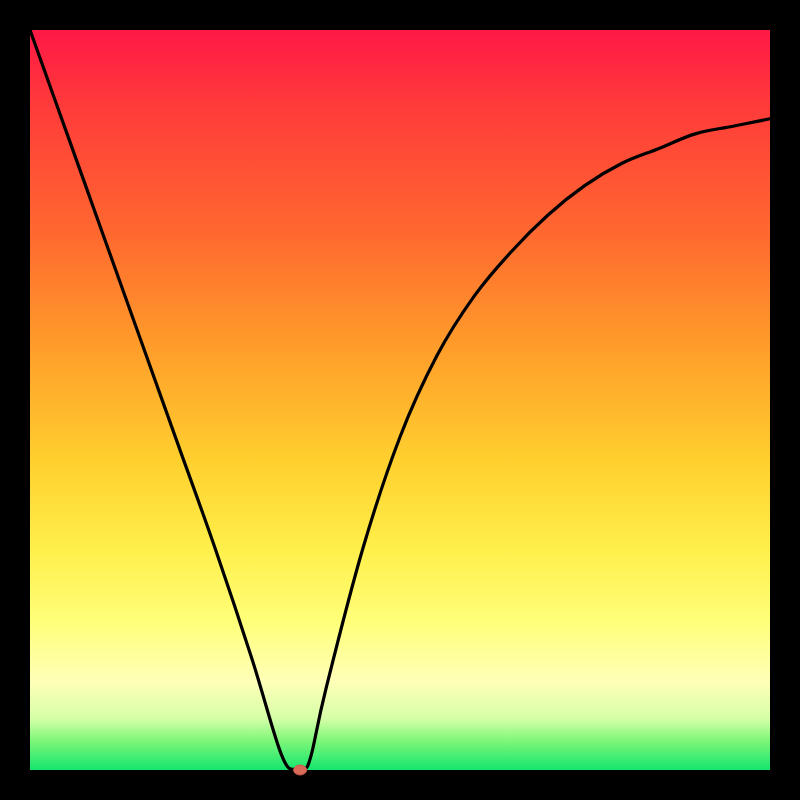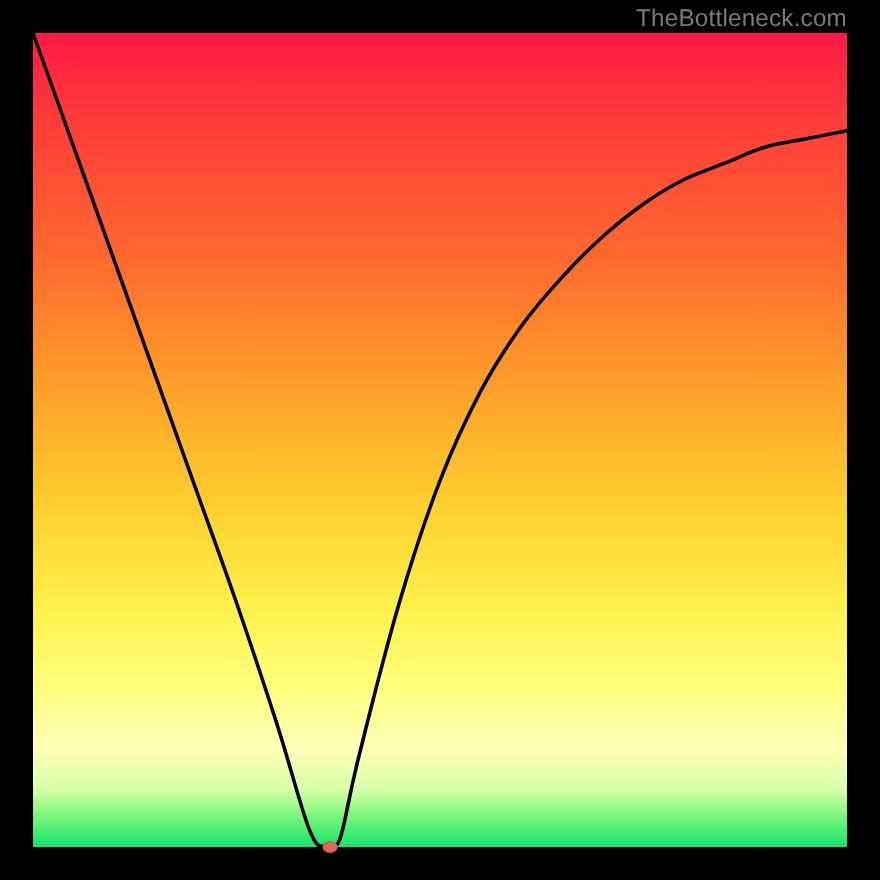--- a/index.html
+++ b/index.html
@@ -54,21 +54,20 @@
     top: 0;
     width: 740px;
     height: 740px;
     overflow: visible;
   }
 </style>
 </head>
 <body>
 
 <div class="frame">
-  <div class="watermark">TheBottleneck.com</div>
 
   <div class="plot">
     <svg class="curve" viewBox="0 0 740 740">
       <path id="curve-path" fill="none" stroke="#000" stroke-width="3.2" stroke-linecap="round" stroke-linejoin="round" d="M 0,0 C 6.66,18.648000000000003 23.68,66.30400000000002 37,103.60000000000002 C 50.32,140.89600000000002 60.68,169.90400000000005 74,207.20000000000005 C 87.32,244.49600000000004 97.68,273.504 111,310.8 C 124.32,348.096 134.68,377.104 148,414.4 C 161.32,451.69599999999997 171.68,479.372 185,518 C 198.32,556.628 210.012,591.704 222,629 C 233.988,666.296 243.60800000000003,705.22 251.60000000000002,725.2 C 259.59200000000004,745.1800000000001 262.404,737.336 266.4,740 C 270.39599999999996,742.664 271.136,742.664 273.8,740 C 276.464,737.336 277.204,739.8520000000001 281.2,725.2 C 285.19599999999997,710.548 286.676,695.8960000000001 296,658.6 C 305.324,621.304 319.68,563.288 333,518 C 346.32,472.712 356.68,441.632 370,407 C 383.32,372.368 393.68000000000006,350.90799999999996 407.00000000000006,325.59999999999997 C 420.32000000000005,300.292 430.68,285.04799999999994 444,266.4 C 457.32,247.75199999999998 467.68,236.652 481,222 C 494.32,207.348 504.68,196.988 518,185 C 531.32,173.012 541.68,164.72399999999996 555,155.39999999999998 C 568.32,146.076 578.68,139.86000000000004 592,133.20000000000005 C 605.32,126.54000000000005 615.68,123.72799999999998 629,118.39999999999998 C 642.32,113.07199999999997 652.68,107.596 666,103.60000000000002 C 679.32,99.60400000000004 689.68,98.86400000000006 703,96.20000000000005 C 716.32,93.53600000000003 733.34,90.13199999999998 740,88.79999999999995"></path>
       <ellipse id="marker-dot" rx="6.5" ry="5" fill="#d96a5a" stroke="#c85a4a" stroke-width="1" cx="270.09999999999997" cy="740"></ellipse>
     </svg>
   </div>
 </div>
 
 </body></html>

